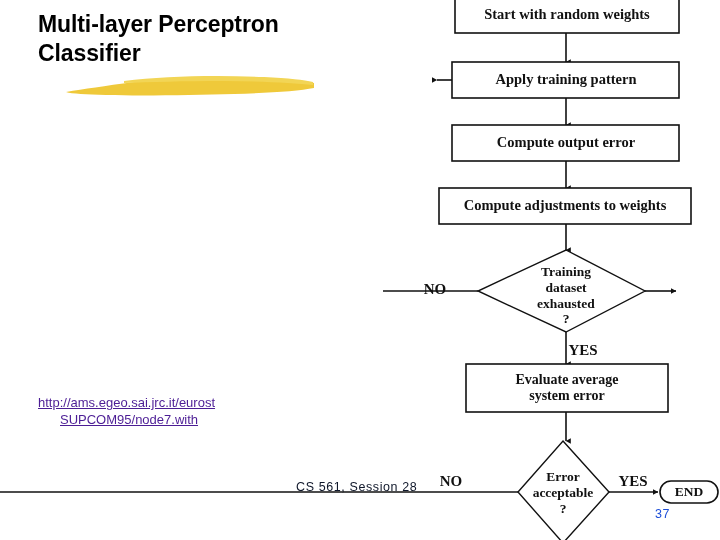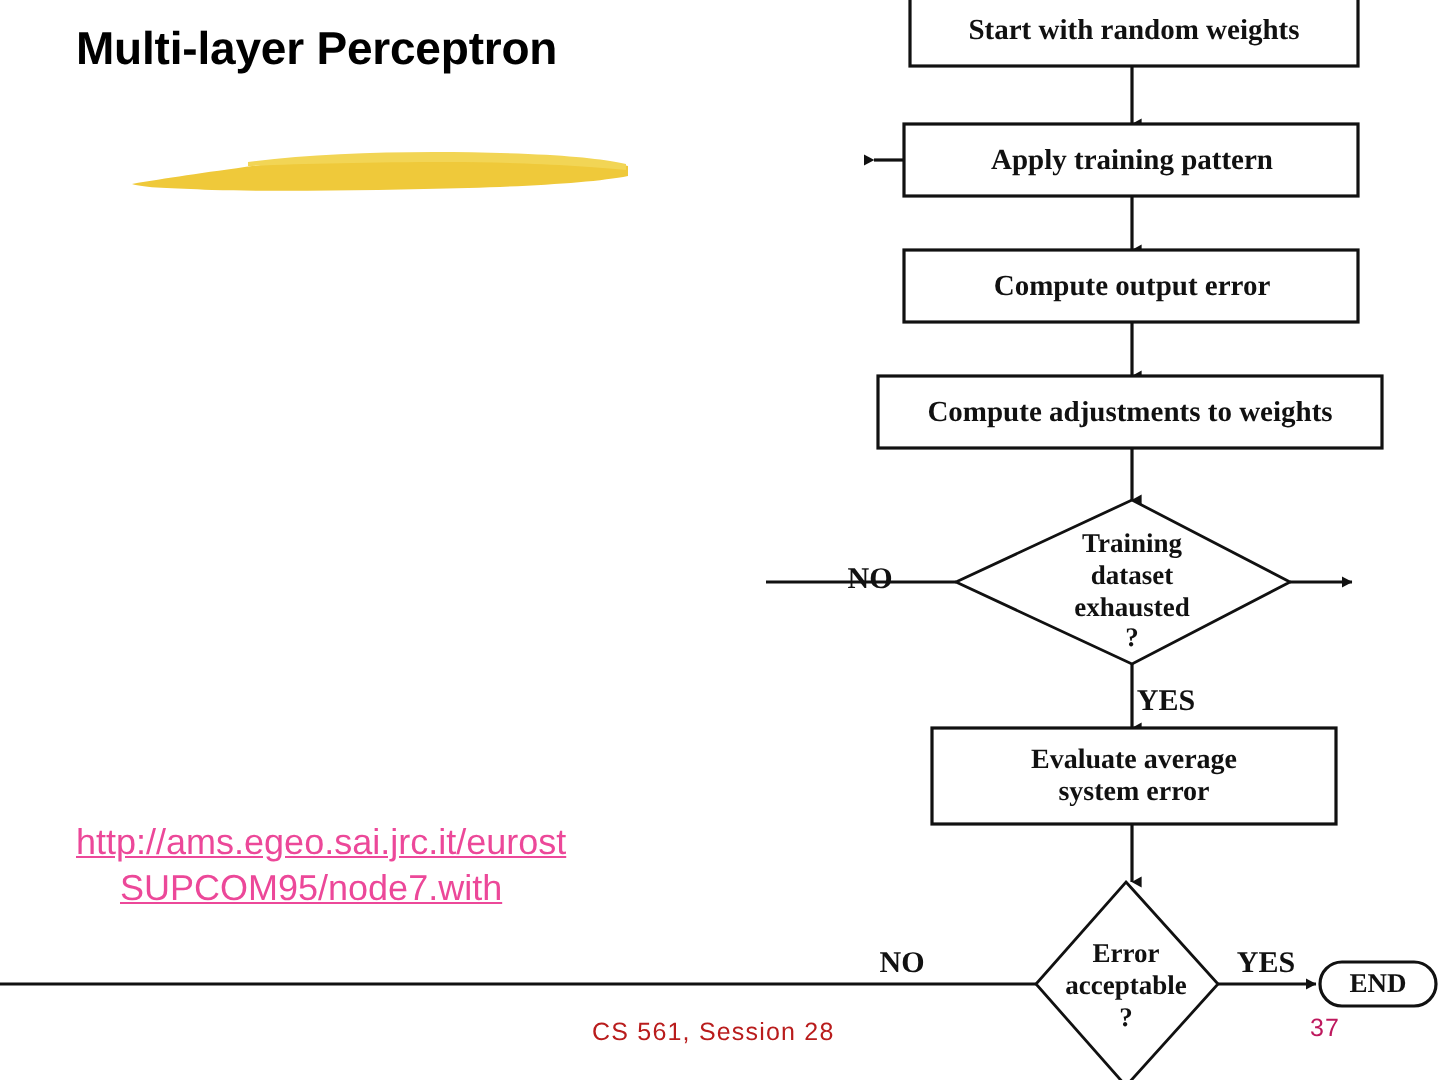--- a/index.html
+++ b/index.html
@@ -44,48 +44,48 @@
     top: 74px;
     width: 252px;
     height: 26px;
     pointer-events: none;
   }
 
   
   #url-link {
     position: absolute;
     left: 38px;
-    top: 410px;
+    top: 395px;
     width: 300px;
     font-family: "Liberation Sans", sans-serif;
-    font-size: 18px;
+    font-size: 13px;
     line-height: 1.28;
-    color: #ec4899;
+    color: #4c1d95;
     text-decoration: underline;
     text-indent: 0px;
   }
   #url-link .l2 { display:block; padding-left: 22px; }
 
   
   #footer-text {
     position: absolute;
     left: 296px;
-    top: 509px;
+    top: 480px;
     font-family: "Liberation Sans", sans-serif;
     font-size: 12.5px;
-    color: #b91c1c;
+    color: #0f172a;
     letter-spacing: 0.6px;
   }
   #page-number {
     position: absolute;
     left: 655px;
     top: 507px;
     font-family: "Liberation Sans", sans-serif;
     font-size: 12.5px;
-    color: #be185d;
+    color: #1d4ed8;
     letter-spacing: 0.6px;
     text-align: right;
   }
 
   
   #flowchart {
     position: absolute;
     left: 0; top: 0;
     width: 720px; height: 540px;
     pointer-events: none;
@@ -118,20 +118,21 @@
     fill: #111111;
   }
 </style>
 </head>
 <body>
 
 <div id="slide">
 
   <div id="title">
     <span>Multi-layer Perceptron</span><br>
+    <span>Classifier</span>
   </div>
 
   <svg id="brush" viewBox="0 0 252 26" preserveAspectRatio="none">
     <path d="M2,18 C20,15 40,12 70,8 C110,3 160,2 205,4 C228,5 242,7 250,9
              L250,14 C235,17 205,19 170,20 C130,21 80,22 42,21 C22,20 8,20 2,18 Z" fill="#EFC93A"></path>
     <path d="M60,7 C100,2 150,1 200,3 C225,4 240,6 249,8 L249,11
              C230,9 195,7 160,7 C120,7 85,8 60,9 Z" fill="#F2D555"></path>
   </svg>
 
   <div id="url-link">

